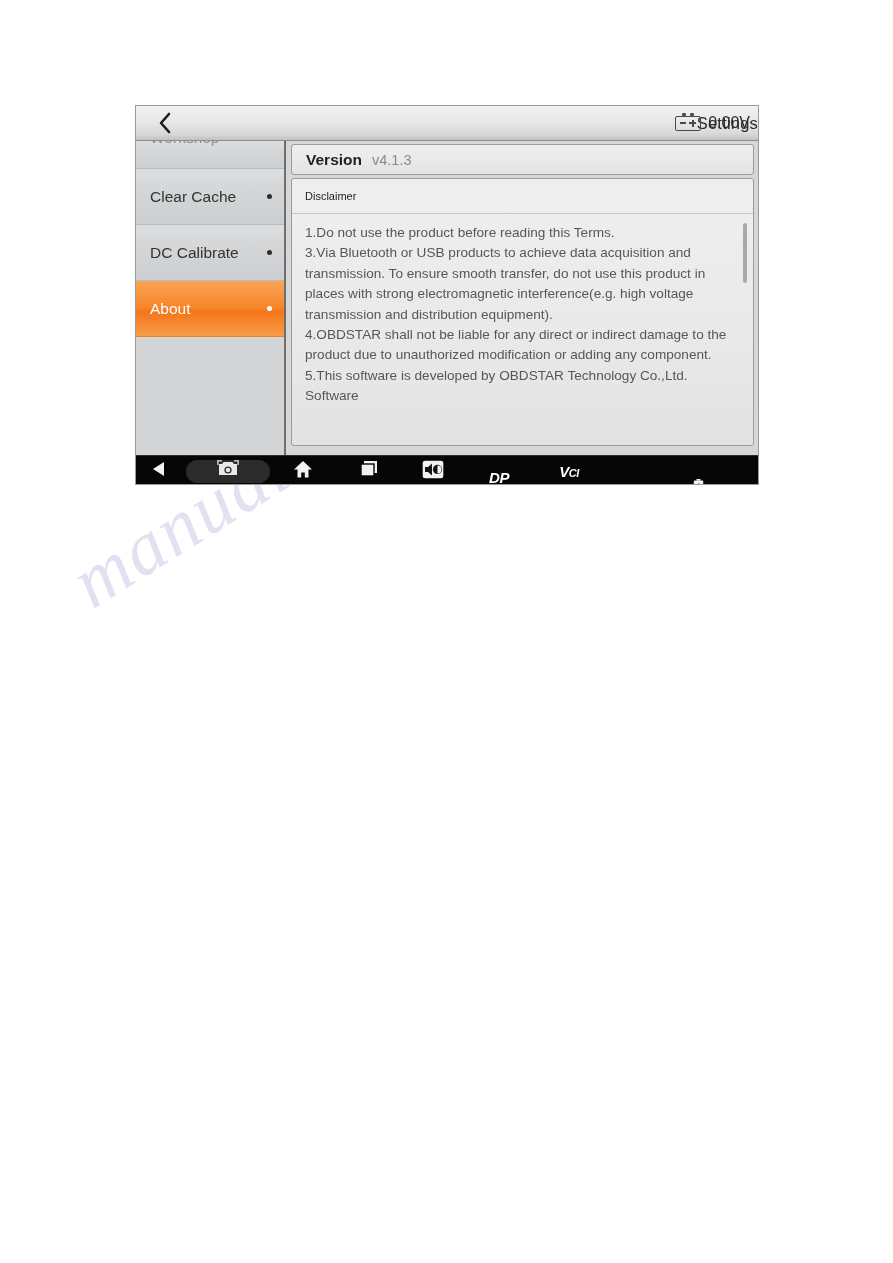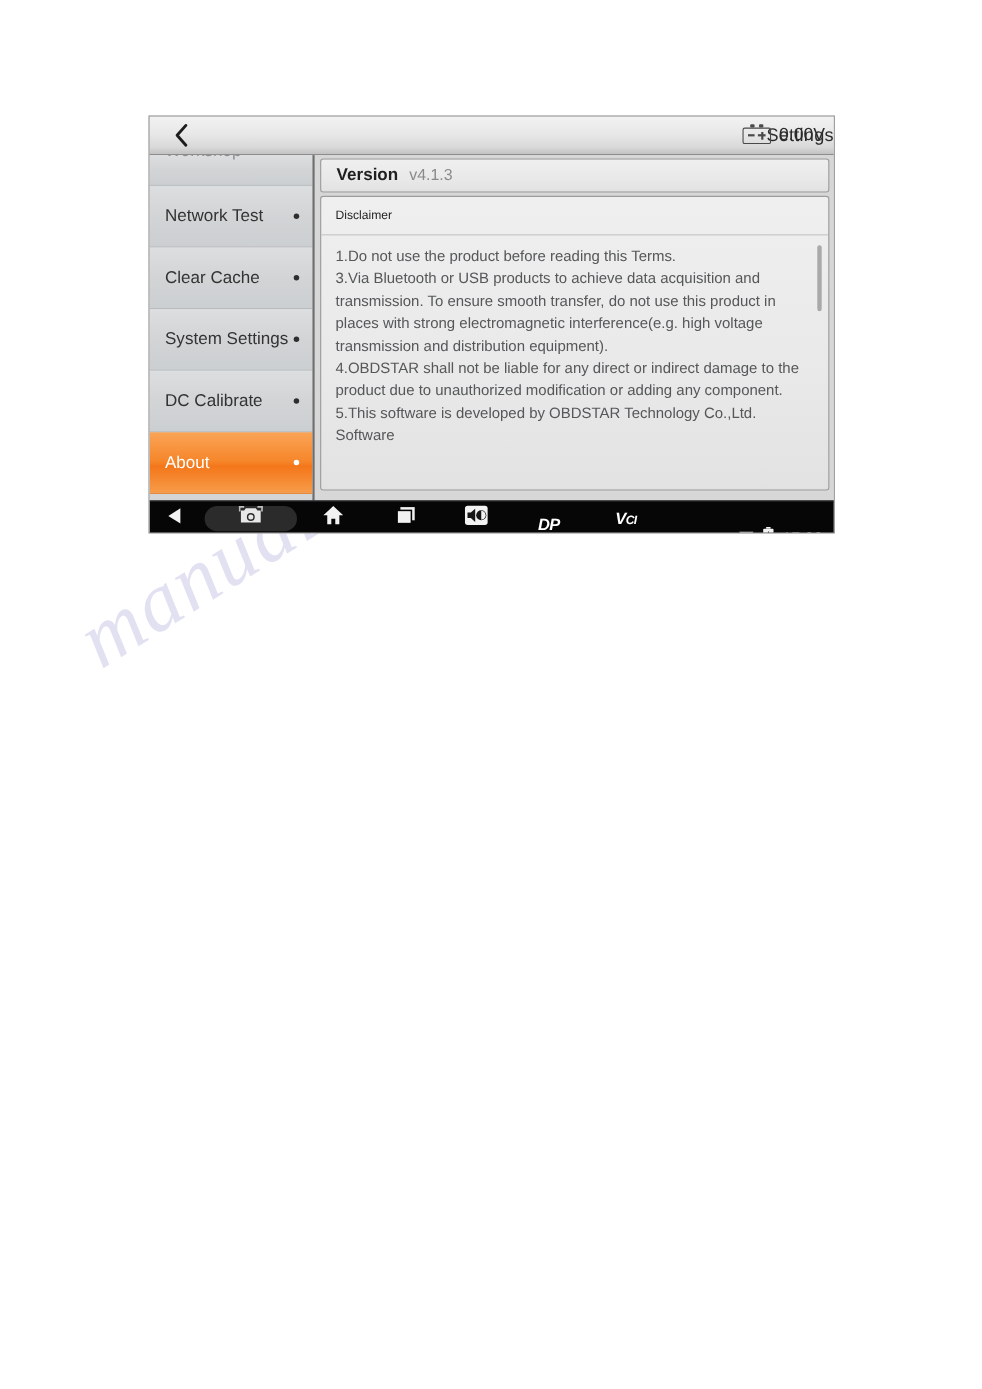--- a/index.html
+++ b/index.html
@@ -326,34 +326,26 @@
   </div>
 
   <div id="content">
 
     <div id="sidebar">
 
       <div class="side-item partial">
         <span class="label">Workshop</span>
       </div>
 
-      <div class="side-item">
-        <span class="label">Network Test</span>
-        <span class="dot"></span>
-      </div>
 
       <div class="side-item">
         <span class="label">Clear Cache</span>
         <span class="dot"></span>
       </div>
 
-      <div class="side-item">
-        <span class="label">System Settings</span>
-        <span class="dot"></span>
-      </div>
 
       <div class="side-item">
         <span class="label">DC Calibrate</span>
         <span class="dot"></span>
       </div>
 
       <div class="side-item active">
         <span class="label">About</span>
         <span class="dot"></span>
       </div>

